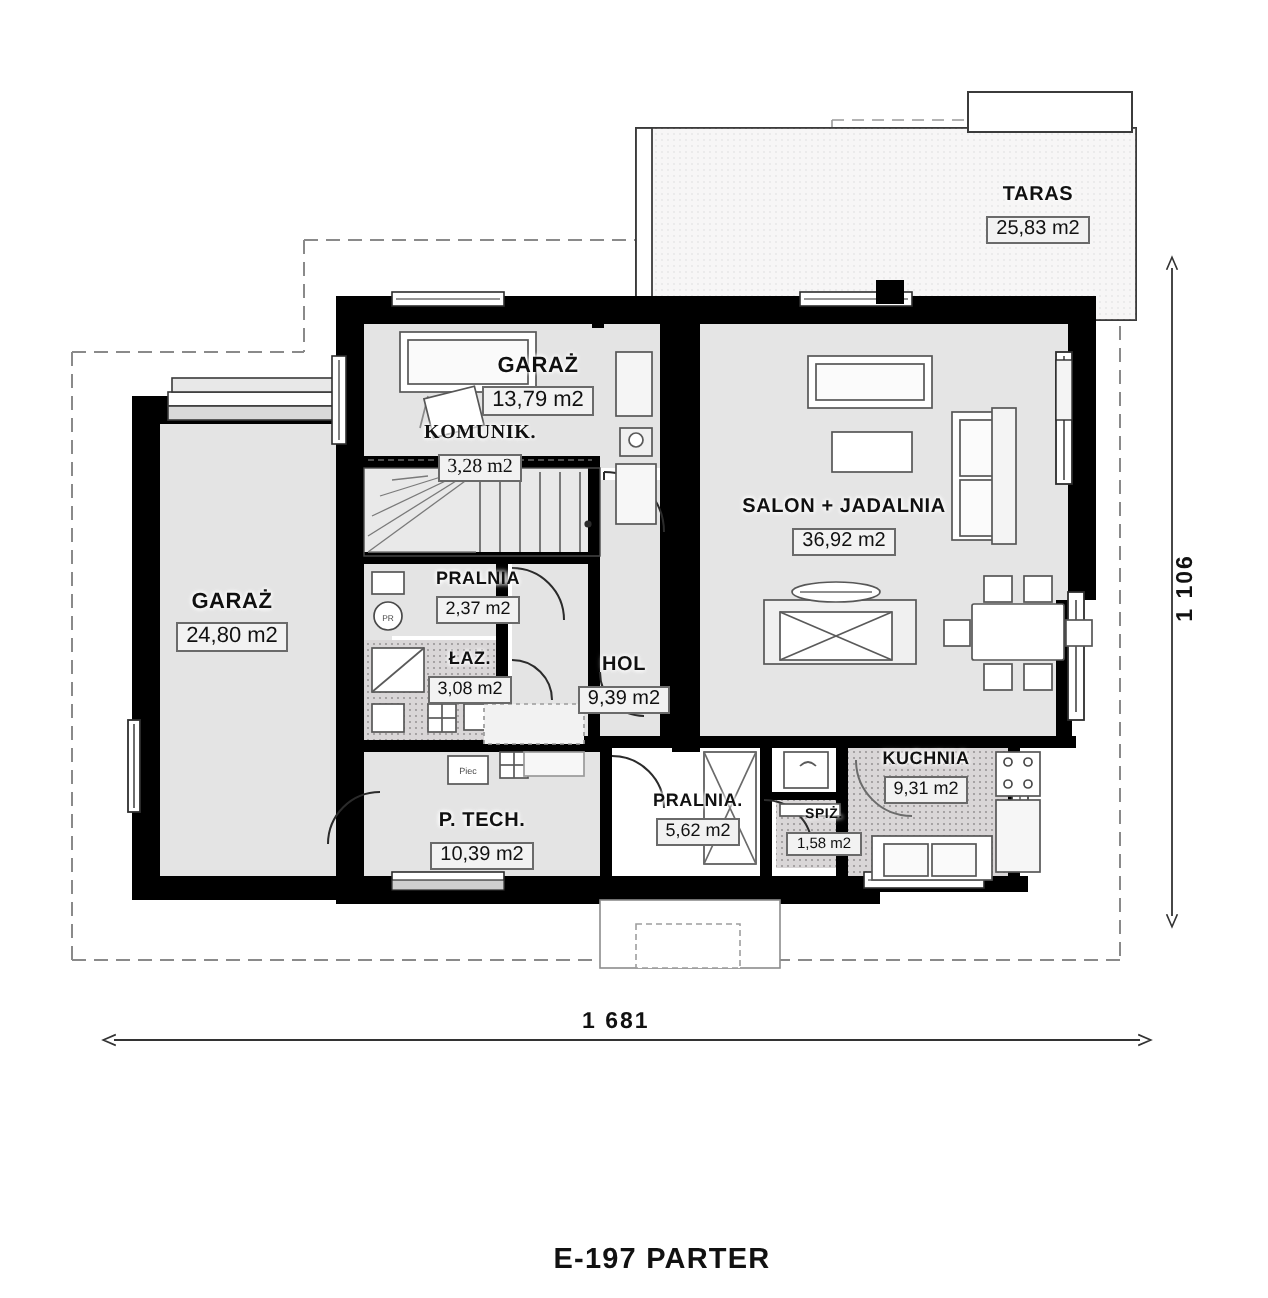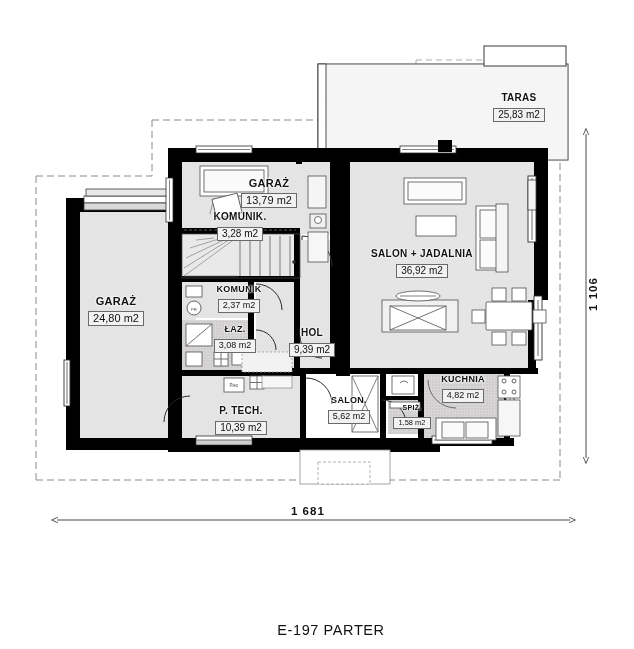--- a/index.html
+++ b/index.html
@@ -30,21 +30,21 @@
 
   
   .dimtxt{
     position:absolute;font-size:11.5px;font-weight:bold;
     letter-spacing:1px;background:#fff;padding:0 3px;
   }
   .dimtxt.vert{transform:rotate(-90deg);transform-origin:50% 50%;}
 
   .title{
     position:absolute;left:0;right:0;top:622px;text-align:center;
-    font-size:14.5px;font-weight:normal;letter-spacing:.6px;margin-left:28px;
+    font-size:14.5px;font-weight:bold;letter-spacing:.6px;margin-left:28px;
   }
 </style>
 </head>
 <body>
 
 <div id="plan">
 
 <svg width="634" height="649" viewBox="0 0 634 649">
   <defs>
     <pattern id="dots" width="3" height="3" patternUnits="userSpaceOnUse">
@@ -335,58 +335,58 @@
 <div class="room f11" style="left:68px;  top:296px; width:96px;">
   <div class="nm">GARAŻ</div>
   <div class="ar">24,80 m2</div>
 </div>
 
 <div class="room f11" style="left:228px; top:178px; width:82px;">
   <div class="nm">GARAŻ</div>
   <div class="ar">13,79 m2</div>
 </div>
 
-<div class="room f10" style="left:194px; top:212px; width:92px;">
+<div class="room f10" style="left:194px; top:212px; width:92px;font-family:Liberation Serif, serif;">
   <div class="nm">KOMUNIK.</div>
   <div class="ar">3,28 m2</div>
 </div>
 
 <div class="room f9" style="left:206px; top:285px; width:66px;">
-  <div class="nm">KOMUNIK</div>
+  <div class="nm">PRALNIA</div>
   <div class="ar">2,37 m2</div>
 </div>
 
 <div class="room f9" style="left:206px; top:325px; width:58px;">
   <div class="nm">ŁAZ.</div>
   <div class="ar">3,08 m2</div>
 </div>
 
 <div class="room f10" style="left:196px; top:406px; width:90px;">
   <div class="nm">P. TECH.</div>
   <div class="ar">10,39 m2</div>
 </div>
 
 <div class="room f10" style="left:274px; top:328px; width:76px;">
   <div class="nm">HOL</div>
   <div class="ar">9,39 m2</div>
 </div>
 
 <div class="room f9" style="left:314px; top:396px; width:70px;">
-  <div class="nm">SALON.</div>
+  <div class="nm">PRALNIA.</div>
   <div class="ar">5,62 m2</div>
 </div>
 
 <div class="room f7" style="left:390px; top:404px; width:44px;">
   <div class="nm">SPIŻ.</div>
   <div class="ar">1,58 m2</div>
 </div>
 
 <div class="room f9" style="left:428px; top:375px; width:70px;">
   <div class="nm">KUCHNIA</div>
-  <div class="ar">4,82 m2</div>
+  <div class="ar">9,31 m2</div>
 </div>
 
 <div class="room f10" style="left:358px; top:249px; width:128px;">
   <div class="nm">SALON + JADALNIA</div>
   <div class="ar">36,92 m2</div>
 </div>
 
 <div class="room f10" style="left:480px; top:93px; width:78px;">
   <div class="nm">TARAS</div>
   <div class="ar">25,83 m2</div>

